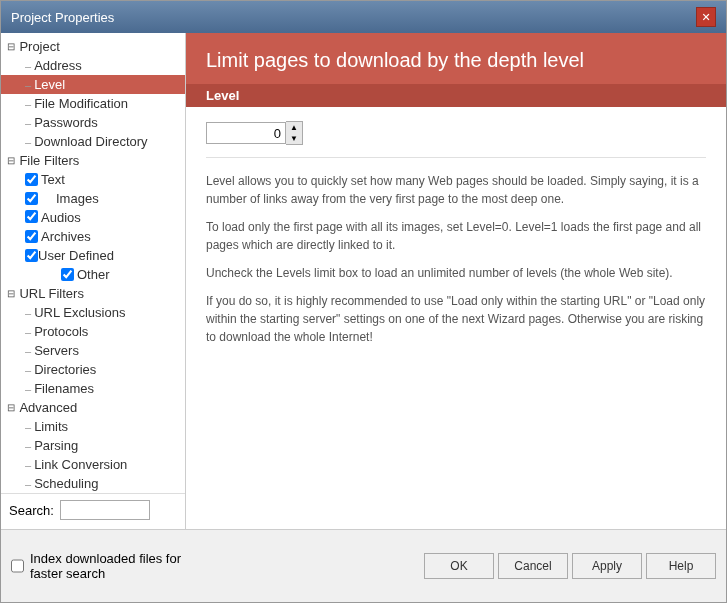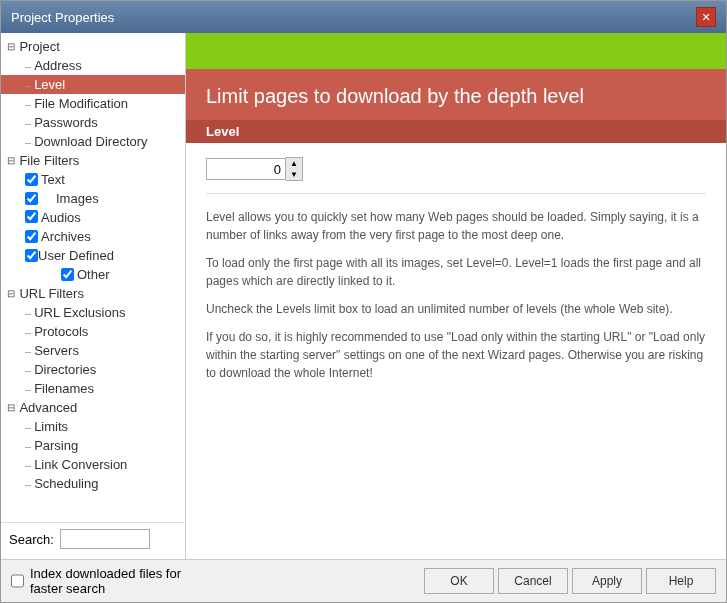--- a/index.html
+++ b/index.html
@@ -4,32 +4,32 @@
   <style>
     * { box-sizing: border-box; margin: 0; padding: 0; font-family: 'Segoe UI', Tahoma, sans-serif; font-size: 13px; }
     body { background: #f0f0f0; display: flex; justify-content: center; align-items: center; height: 100vh; }
     .dialog { width: 727px; height: 603px; background: #84cc16; border: 1px solid #999; box-shadow: 2px 2px 8px rgba(0,0,0,0.4); display: flex; flex-direction: column; }
     .title-bar { background: linear-gradient(to bottom, #6b8aad, #4a6a90); color: white; padding: 6px 10px; display: flex; align-items: center; justify-content: space-between; font-size: 13px; font-weight: normal; }
     .title-bar-buttons { display: flex; gap: 2px; }
     .title-btn { width: 20px; height: 20px; background: #c0392b; border: 1px solid #922b21; color: white; font-size: 11px; cursor: pointer; display: flex; align-items: center; justify-content: center; }
     .dialog-body { display: flex; flex: 1; overflow: hidden; }
     .sidebar { width: 185px; background: white; border-right: 1px solid #ccc; overflow-y: auto; padding: 4px 0; }
     .main-content { flex: 1; display: flex; flex-direction: column; overflow: hidden; }
-    .content-header { background: #c75b4e; padding: 16px 20px 12px; margin-top: 36px; }
+    .content-header { background: #c75b4e; padding: 16px 20px 12px; }
     .content-header h2 { color: white; font-size: 20px; font-weight: normal; }
     .content-subheader { background: #b04a3e; padding: 4px 20px; color: white; font-size: 13px; font-weight: bold; }
     .content-body { flex: 1; padding: 14px 20px; overflow-y: auto; background: white; }
     .level-limit-row { display: flex; align-items: center; gap: 8px; margin-bottom: 14px; border-bottom: 1px solid #e0e0e0; padding-bottom: 12px; }
     .level-limit-row label { display: flex; align-items: center; gap: 6px; flex: 1; }
     .level-input-wrap { display: flex; align-items: center; }
     .level-input { width: 80px; height: 22px; border: 1px solid #aaa; padding: 0 4px; font-size: 13px; text-align: right; }
     .spin-btns { display: flex; flex-direction: column; border: 1px solid #aaa; border-left: none; }
     .spin-btn { width: 16px; height: 11px; background: #e8e8e8; border: none; cursor: pointer; display: flex; align-items: center; justify-content: center; font-size: 8px; line-height: 1; }
     .description-text { color: #555; font-size: 12px; line-height: 1.5; margin-bottom: 10px; }
-    .footer-bar { background: #f0f0f0; border-top: 1px solid #ccc; padding: 6px 10px; display: flex; align-items: center; flex-direction: column; gap: 6px; }
+    .footer-bar { background: #f0f0f0; border-top: 1px solid #ccc; padding: 21px 10px; display: flex; align-items: center; flex-direction: column; gap: 6px; }
     .buttons-row { display: flex; justify-content: flex-end; align-items: center; width: 100%; gap: 4px; }
     .checkbox-row { display: flex; align-items: center; gap: 6px; align-self: flex-start; }
     .footer-lower { display: flex; align-items: center; justify-content: space-between; width: 100%; }
     .btn { min-width: 70px; height: 26px; padding: 0 14px; border: 1px solid #aaa; background: #f0f0f0; cursor: pointer; font-size: 12px; color: #333; }
     .btn-apply { background: #f0f0f0; }
     input[type="checkbox"] { width: 14px; height: 14px; }
   </style>
 </head>
 <body>
 

